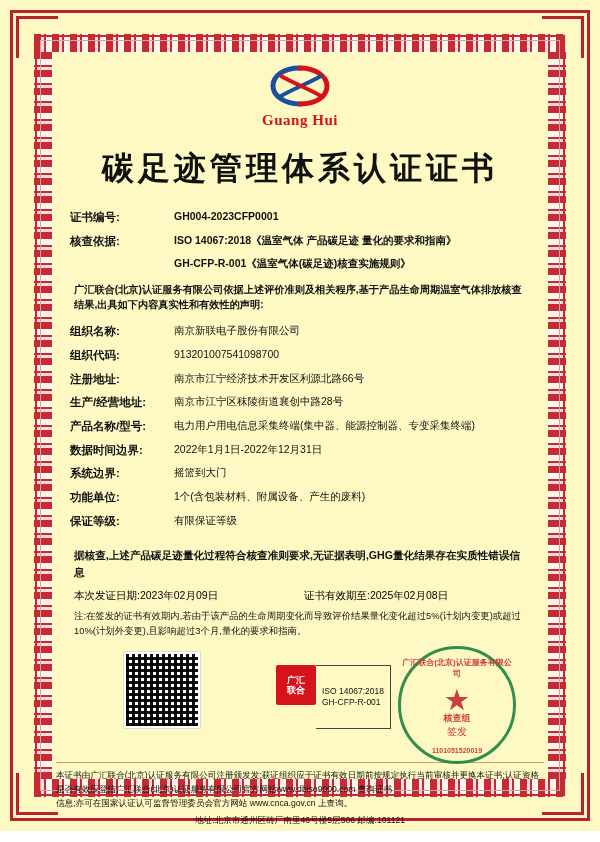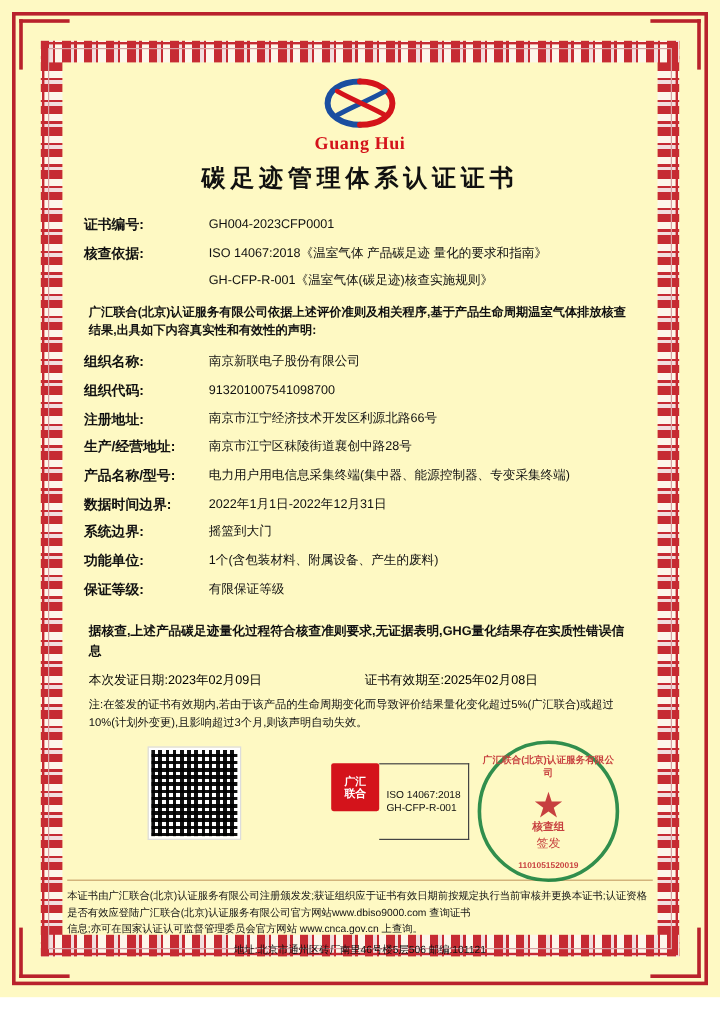--- a/index.html
+++ b/index.html
@@ -84,25 +84,25 @@
   .logo-brand {
     font-size: 15px;
     font-weight: bold;
     color: #d4131b;
     letter-spacing: 0.5px;
     font-family: "Liberation Serif", serif;
   }
 
   .cert-title {
     text-align: center;
-    font-size: 20px;
+    font-size: 32px;
     letter-spacing: 4px;
     color: #111111;
     font-weight: bold;
-    margin: 6px 0 18px 0;
+    margin: 18px 0 18px 0;
     font-family: "DejaVu Sans", sans-serif;
   }
 
   
   .fields {
     padding: 0 18px 0 22px;
   }
   .row {
     display: flex;
     align-items: flex-start;
@@ -116,21 +116,21 @@
     font-weight: bold;
     color: #111;
     font-size: 11.5px;
   }
   .row .value {
     flex: 1;
     color: #111;
     font-size: 10.5px;
   }
   .row .value.bold {
-    font-weight: normal;
+    font-weight: bold;
   }
 
   .statement {
     font-size: 10.2px;
     line-height: 1.55;
     font-weight: bold;
     color: #111;
     margin: 10px 0 10px 0;
     padding: 0 4px 0 4px;
   }
@@ -366,21 +366,21 @@
 
       <div class="dates">
         <div class="d1">
           <span>本次发证日期:</span><span>2023年02月09日</span>
         </div>
         <div class="d2">
           <span>证书有效期至:</span><span>2025年02月08日</span>
         </div>
       </div>
 
-      <div class="note">注:在签发的证书有效期内,若由于该产品的生命周期变化而导致评价结果量化变化超过5%(广汇联合)或超过10%(计划外变更),且影响超过3个月,则该声明自动失效。</div>
+      <div class="note">注:在签发的证书有效期内,若由于该产品的生命周期变化而导致评价结果量化变化超过5%(计划内变更)或超过10%(计划外变更),且影响超过3个月,量化的要求和指南。</div>
     </div>
 
     <div class="band">
       <div class="qr"></div>
 
       <div class="mark-group">
         <div class="mark-red">
           <span>广汇</span>
           <span>联合</span>
         </div>

